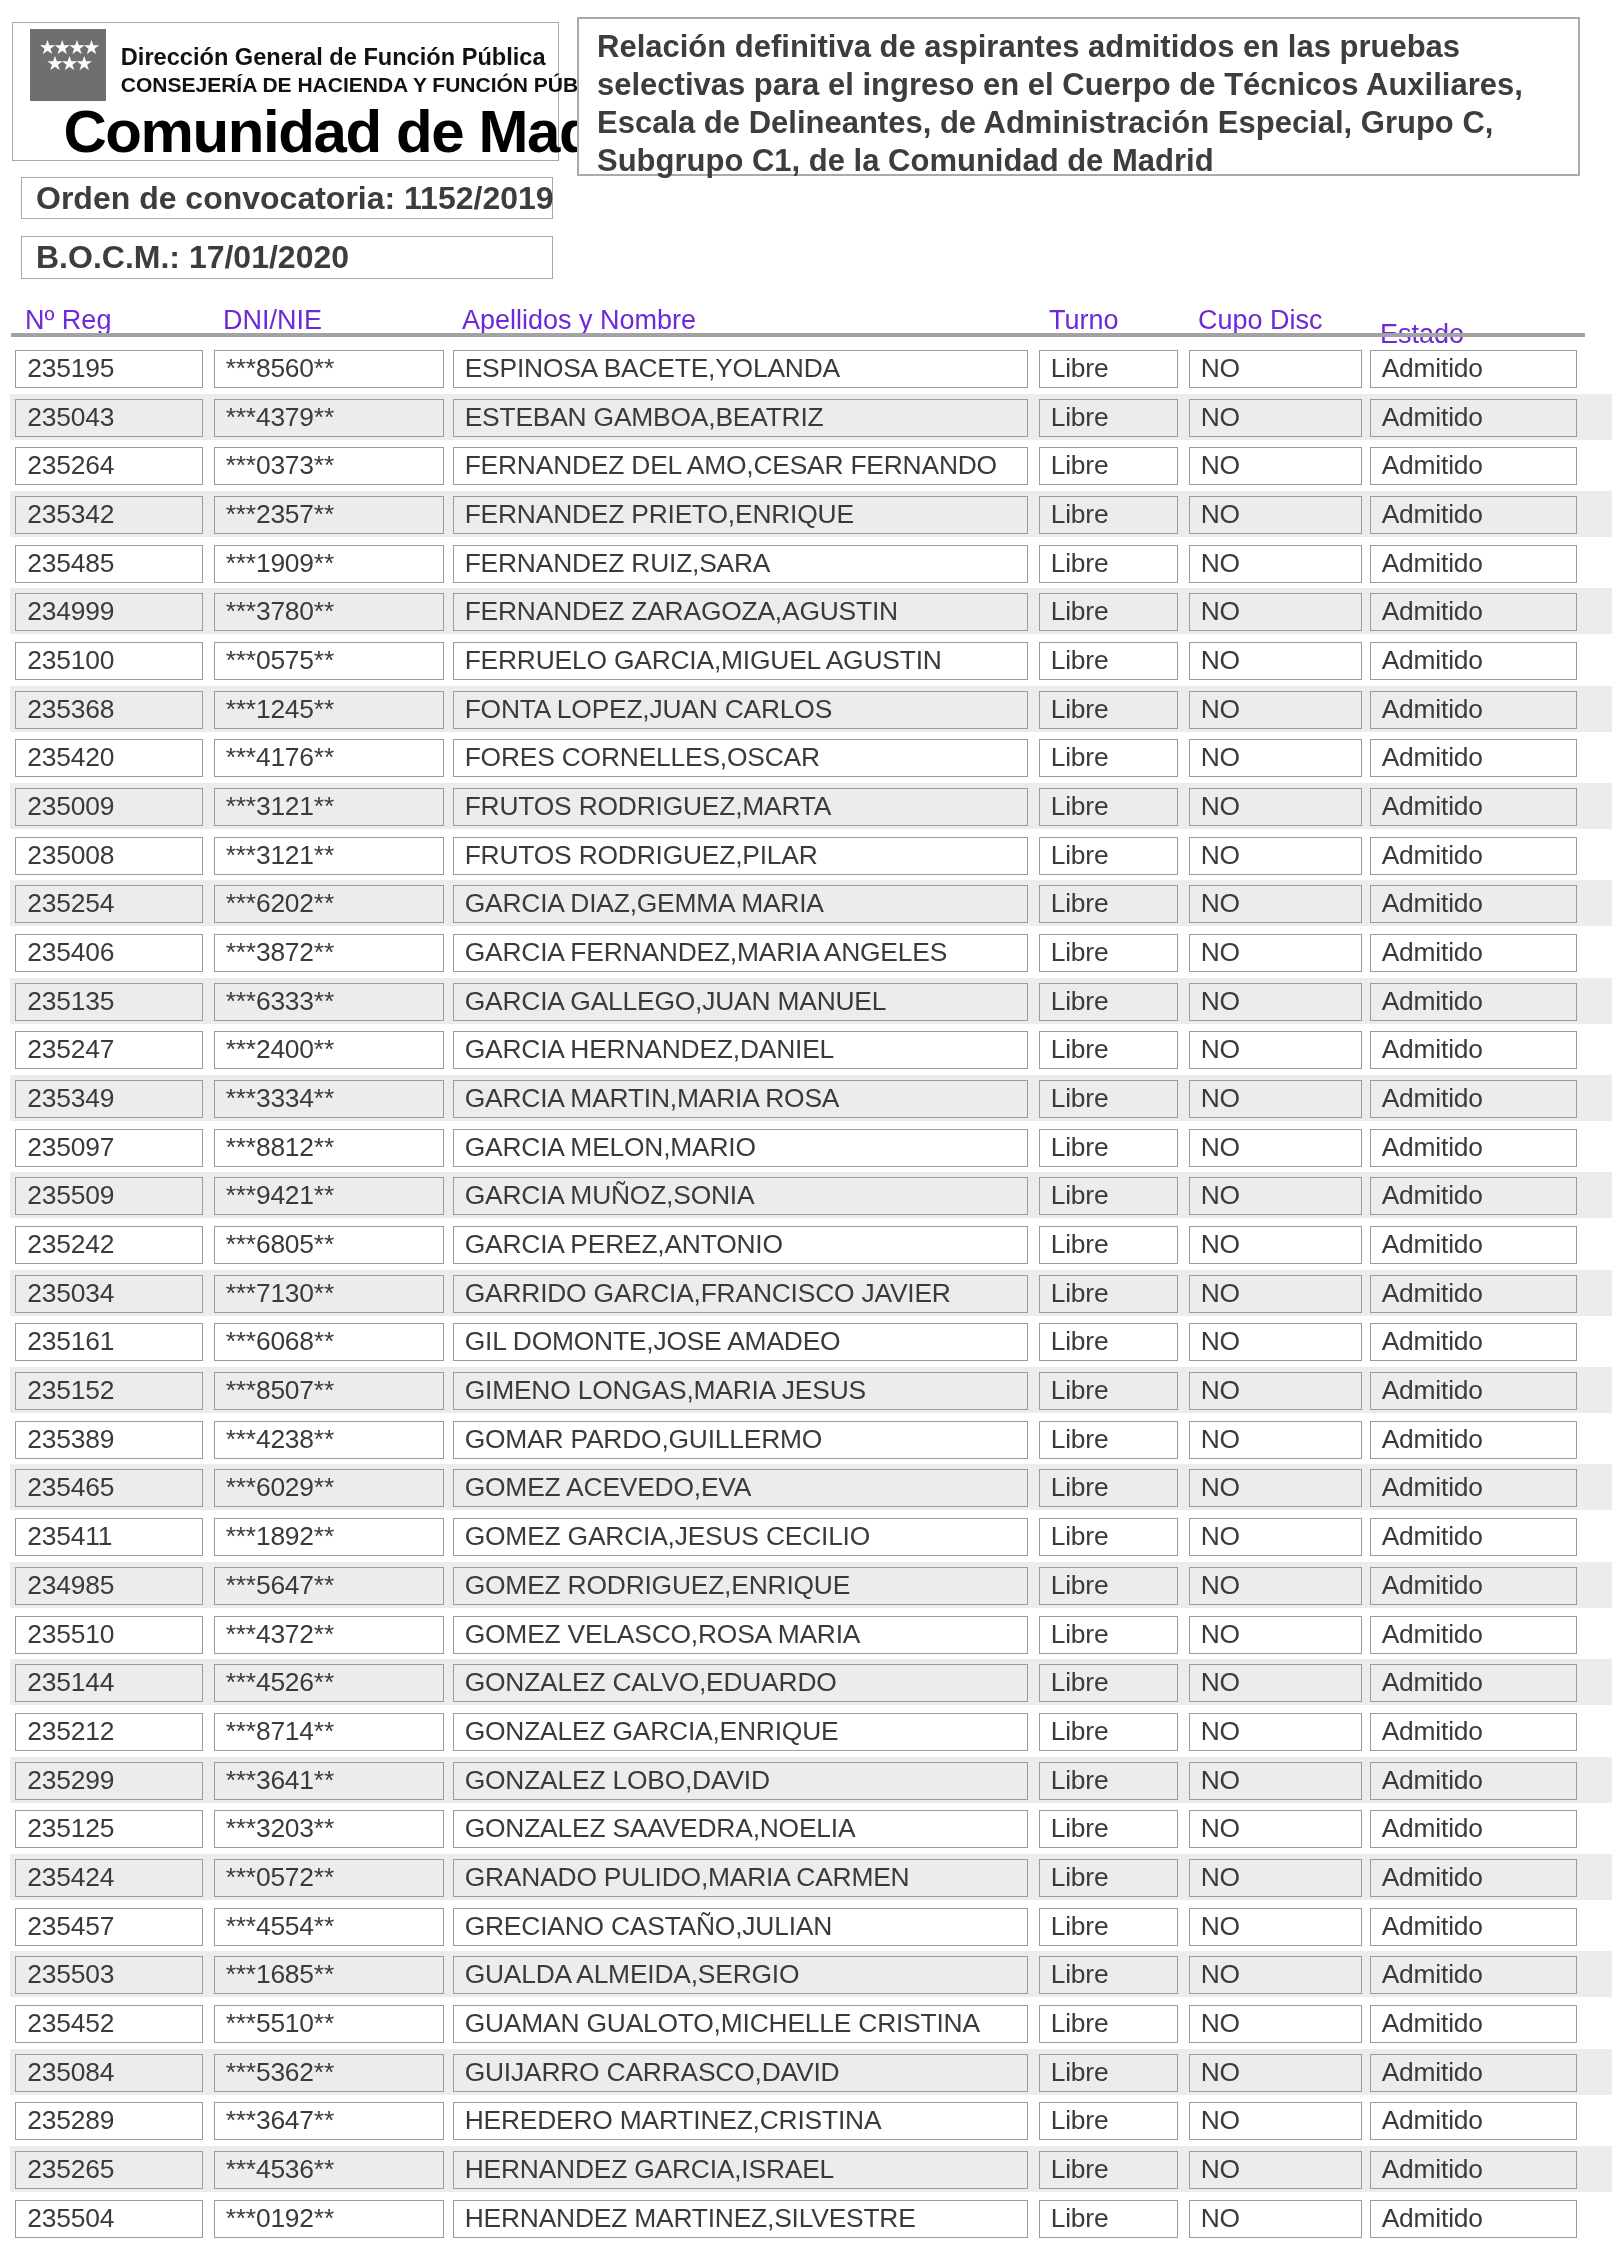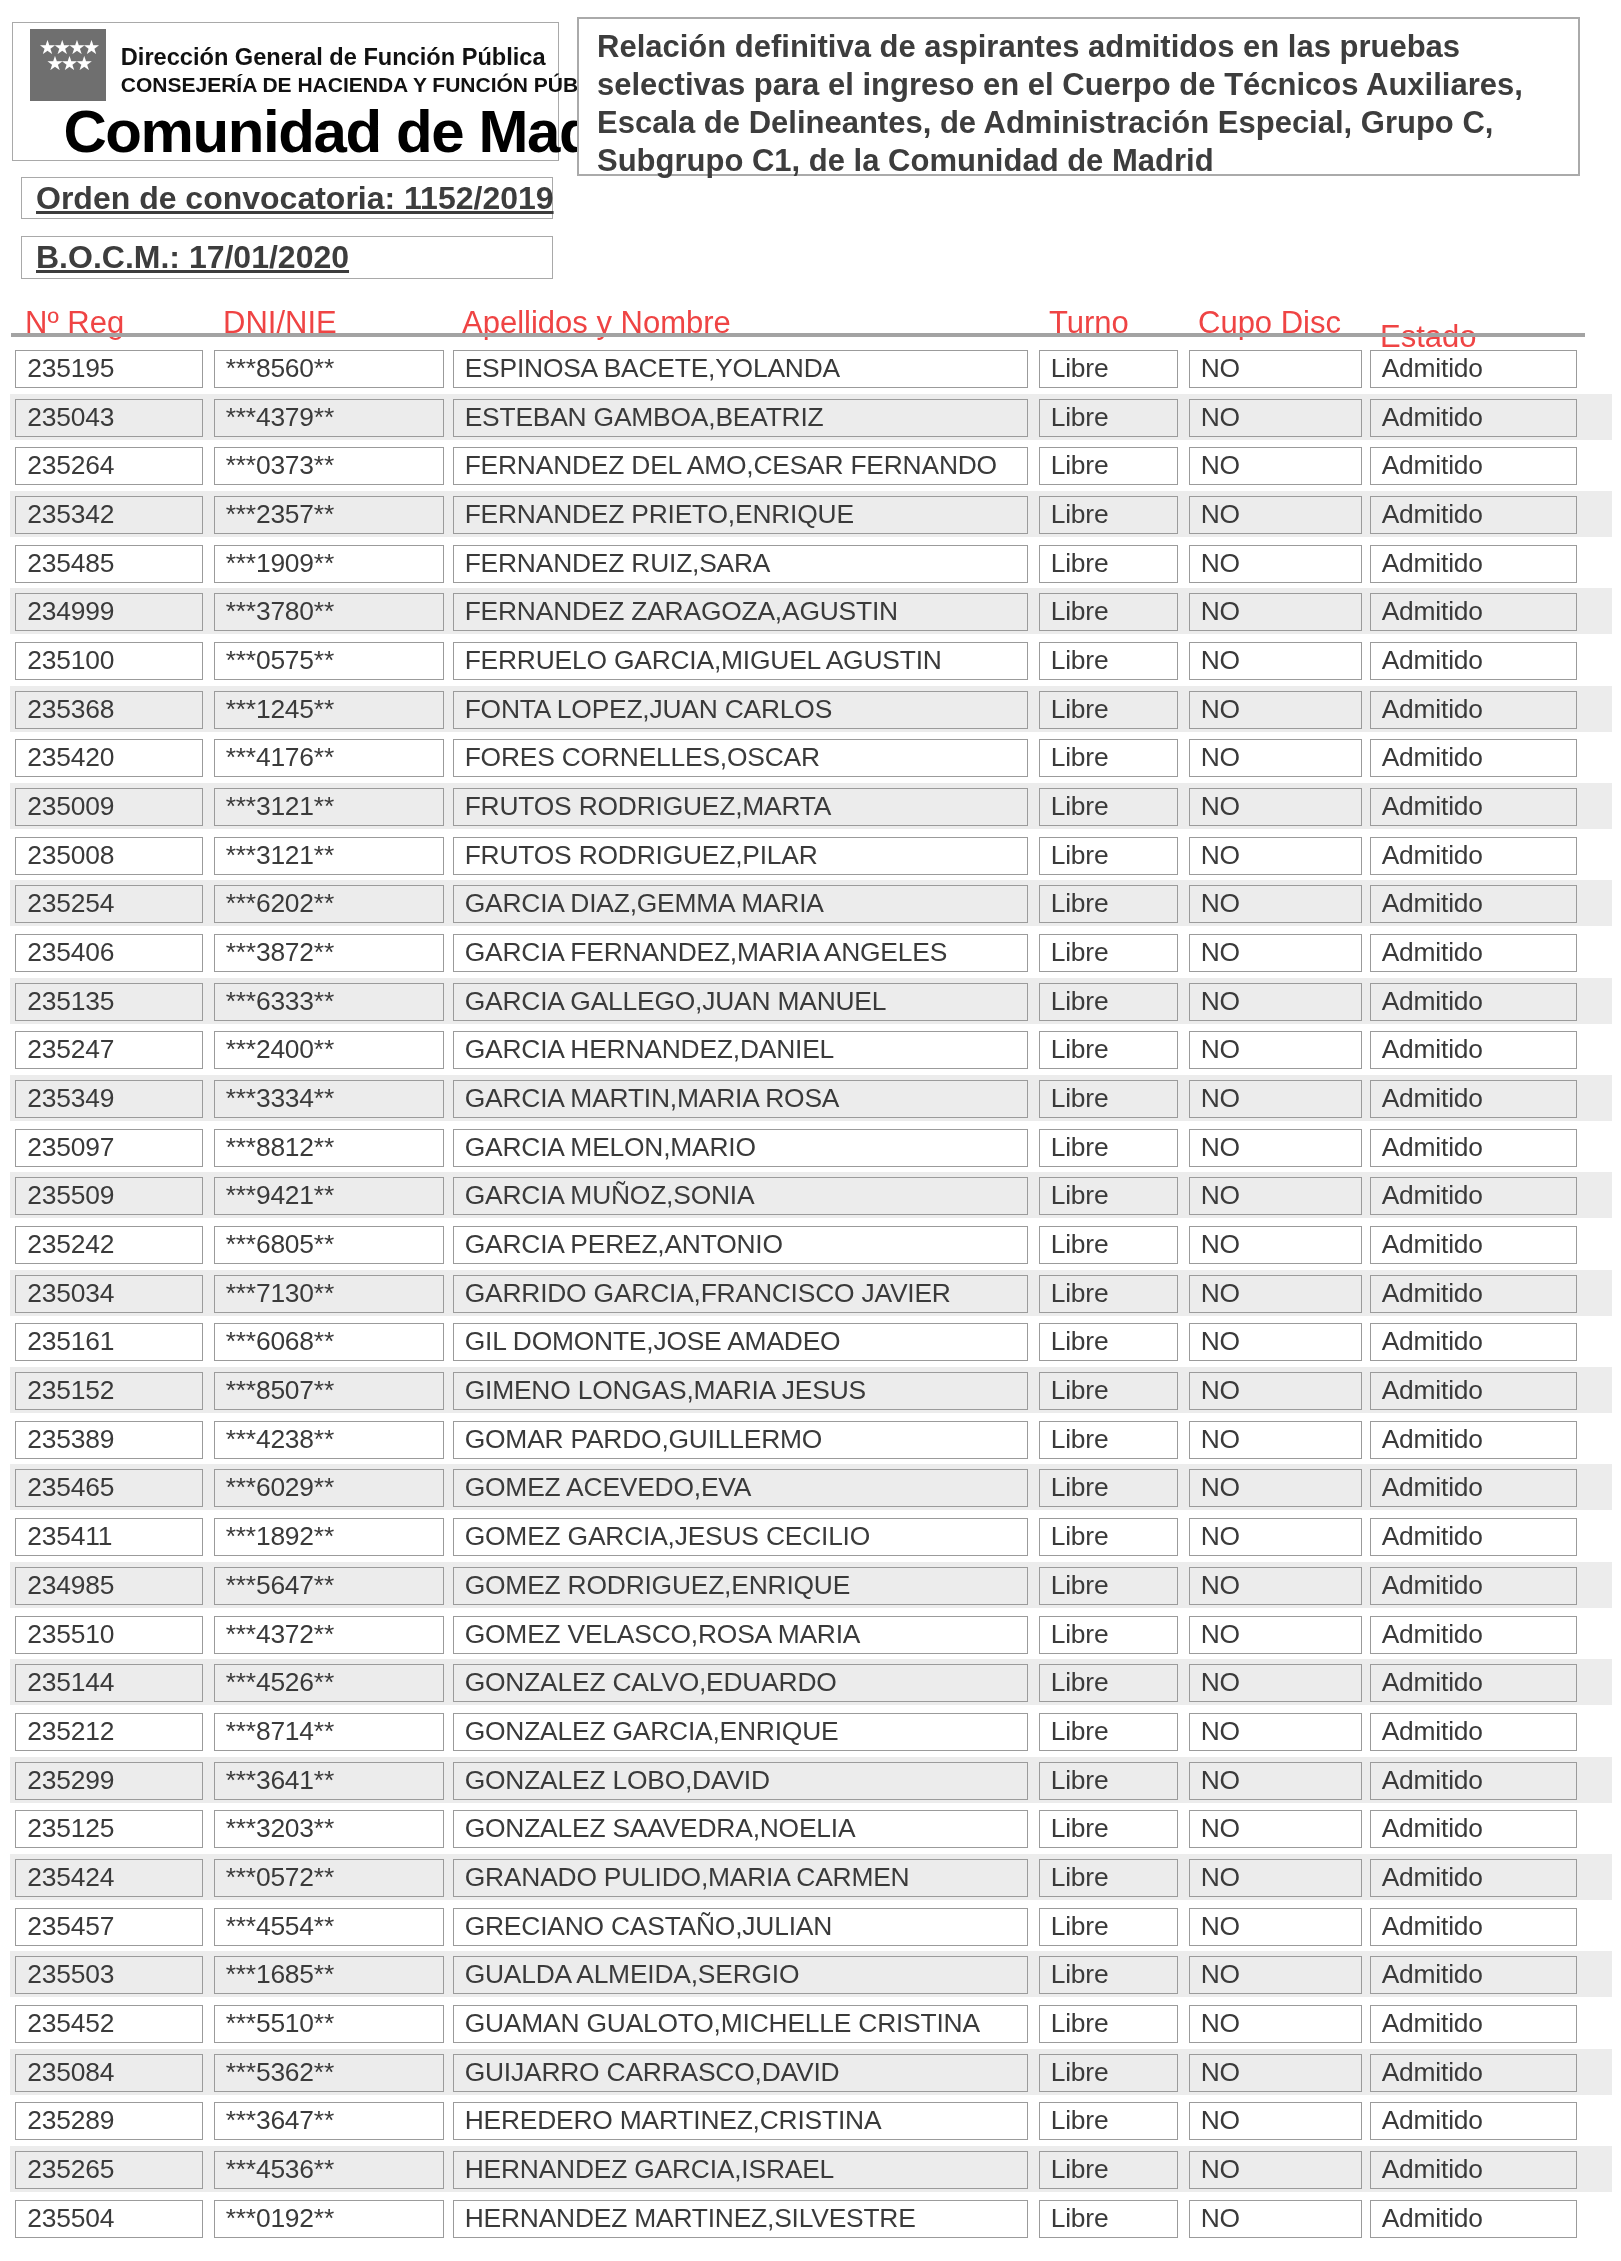--- a/index.html
+++ b/index.html
@@ -84,31 +84,30 @@
     border: 1.4px solid #a9a9a9;
     box-sizing: border-box;
     display: flex;
     align-items: center;
     padding-left: 14px;
     font-size: 32px;
     font-weight: bold;
     color: #3d3d3d;
     background: #ffffff;
     white-space: nowrap;
-    text-decoration: underline;
   }
   #orden-box { top: 177px; height: 42px; }
   #bocm-box  { top: 236px; height: 43px; }
 
   
   .thead-label {
     position: absolute;
     top: 305px;
-    font-size: 31px;
-    color: #ef4444;
+    font-size: 27px;
+    color: #6d28d9;
     white-space: nowrap;
   }
   .h0 { left: 25px; }
   .h1 { left: 223px; }
   .h2 { left: 462px; }
   .h3 { left: 1049px; }
   .h4 { left: 1198px; }
   .h5 { left: 1380px; margin-top: 14px; }
   .head-rule {
     position: absolute;

